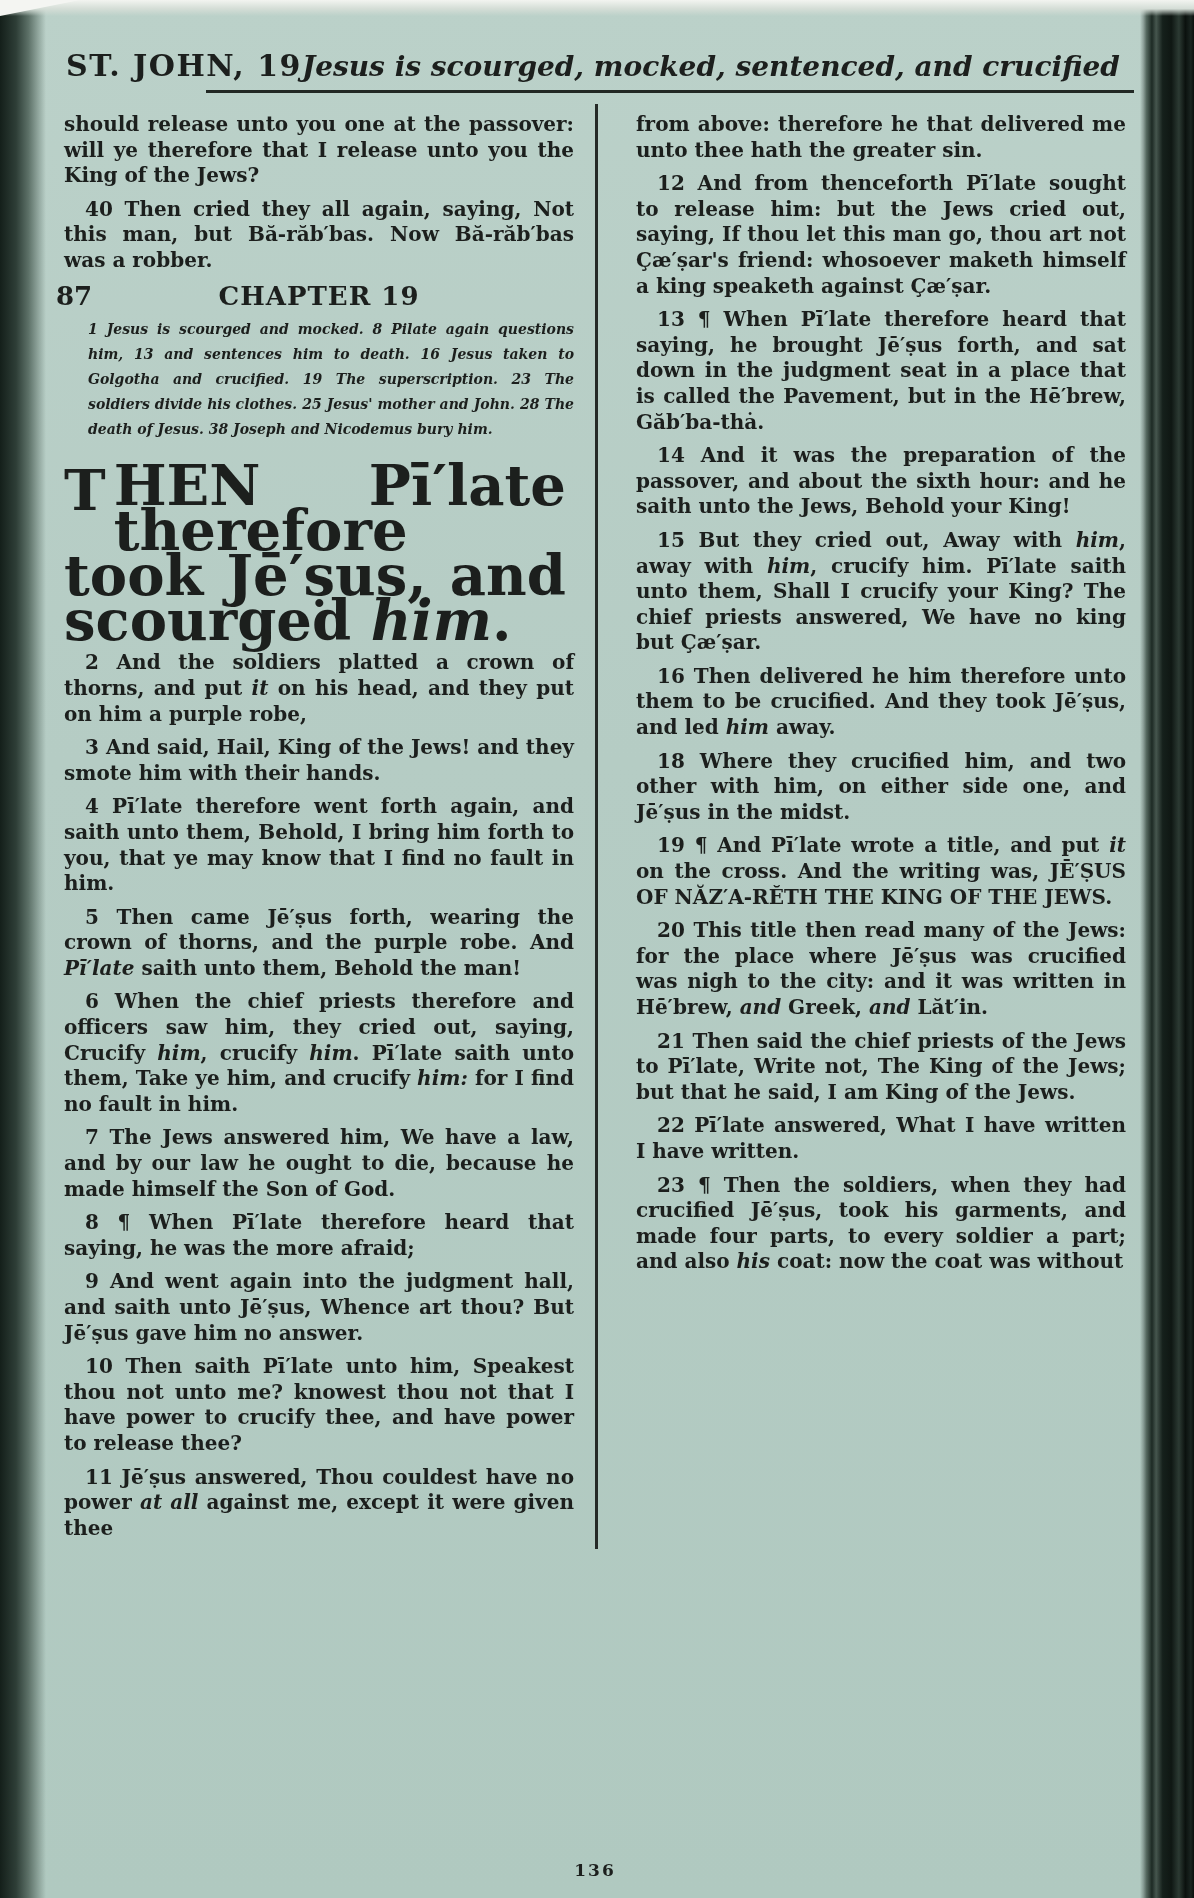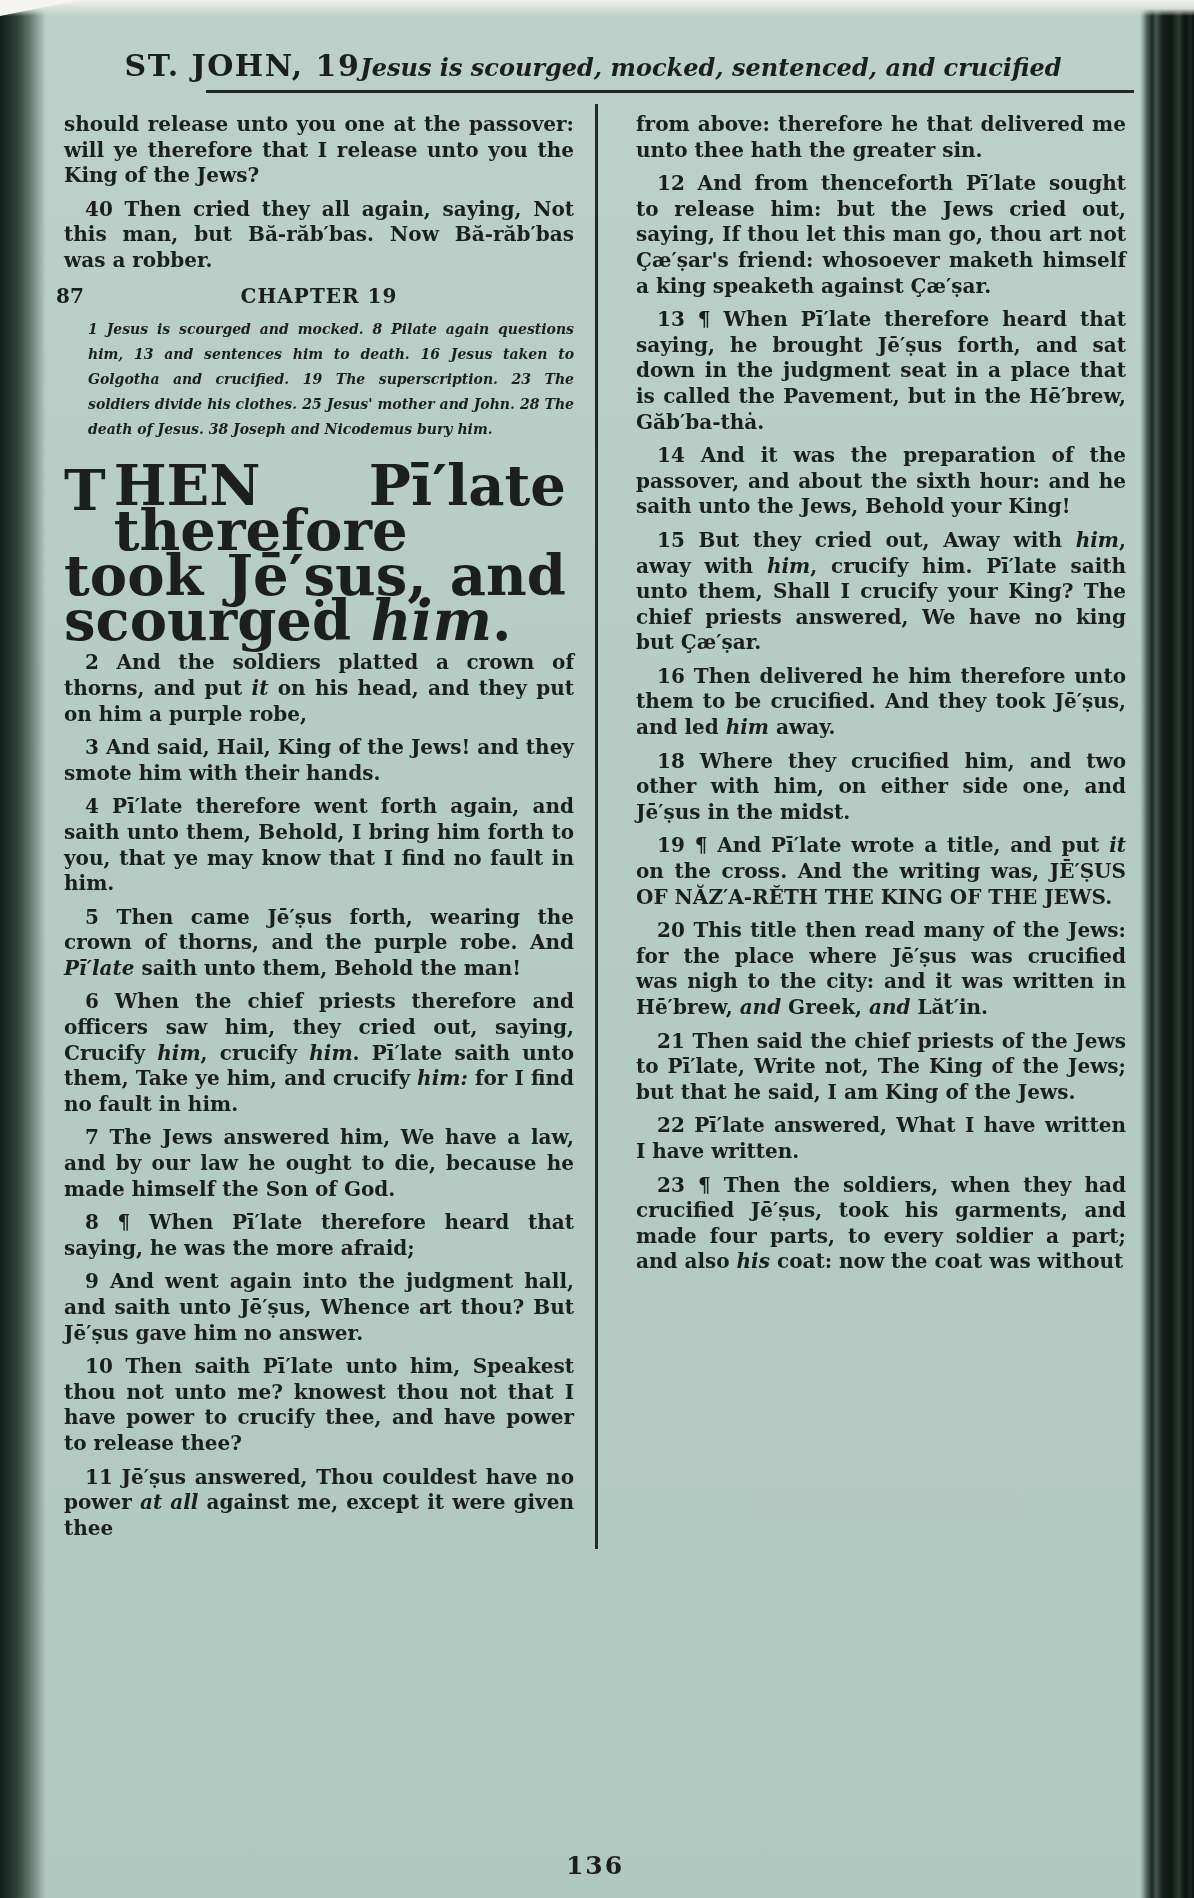--- a/index.html
+++ b/index.html
@@ -32,47 +32,47 @@
       rgba(20,28,25,0) 0%, rgba(20,28,25,0.25) 6%,
       #55685f 12%, #1d2a24 22%, #46564e 30%,
       #15201b 42%, #0f1713 58%, #2c3a33 72%,
       #0b110e 84%, #1a2420 94%, #0a0f0c 100%);
   }
   .content {
     position: absolute; top: 48px; left: 56px; right: 60px; bottom: 0; z-index: 1;
   }
   header { display: flex; justify-content: center; align-items: baseline; }
   .book-title { font-size: 30px; letter-spacing: 1.5px; white-space: nowrap; }
-  .running-head { font-style: italic; font-size: 24px; white-space: nowrap; padding-right: 4px; }
+  .running-head { font-style: italic; font-size: 28px; white-space: nowrap; padding-right: 4px; }
   .header-rule { height: 3px; background: #222824; margin: 7px 0 11px 150px; }
   .columns { display: flex; }
   .column { width: 50%; font-size: 20px; line-height: 25.6px; text-align: justify; }
   .col-left { padding-right: 13px; }
   .col-right { border-left: 3px solid #252a27; padding-left: 30px; }
   .para { margin: 8px; }
   .verse { text-indent: 1.05em; }
   .cont { text-indent: 0; }
   .summary {
     font-style: italic; text-indent: 0;
     padding-left: 24px; font-size: 14px; line-height: 25px;
   }
   .dropcap-para { text-indent: 0; }
   .dropcap {
     float: left; font-size: 56px; line-height: 0.8;
     padding: 5px 8px 0 0; font-weight: 700;
   }
   .chapter-heading {
     position: relative; text-align: center;
-    margin: 10px 0 6px; font-size: 20px; letter-spacing: 1px;
+    margin: 10px 0 6px; font-size: 26px; letter-spacing: 1px;
   }
   .chapter-num { position: absolute; left: 0; letter-spacing: 0; }
   footer {
     position: absolute; bottom: 18px; left: 0; right: 0; text-align: center;
   }
-  .page-number { font-size: 25px; letter-spacing: 2px; }
+  .page-number { font-size: 17px; letter-spacing: 2px; }
 </style>
 </head>
 <body>
 
 <div class="edge-top"></div>
 <div class="corner-curl"></div>
 <div class="edge-left"></div>
 <div class="edge-right"></div>
 
 <div class="content">

